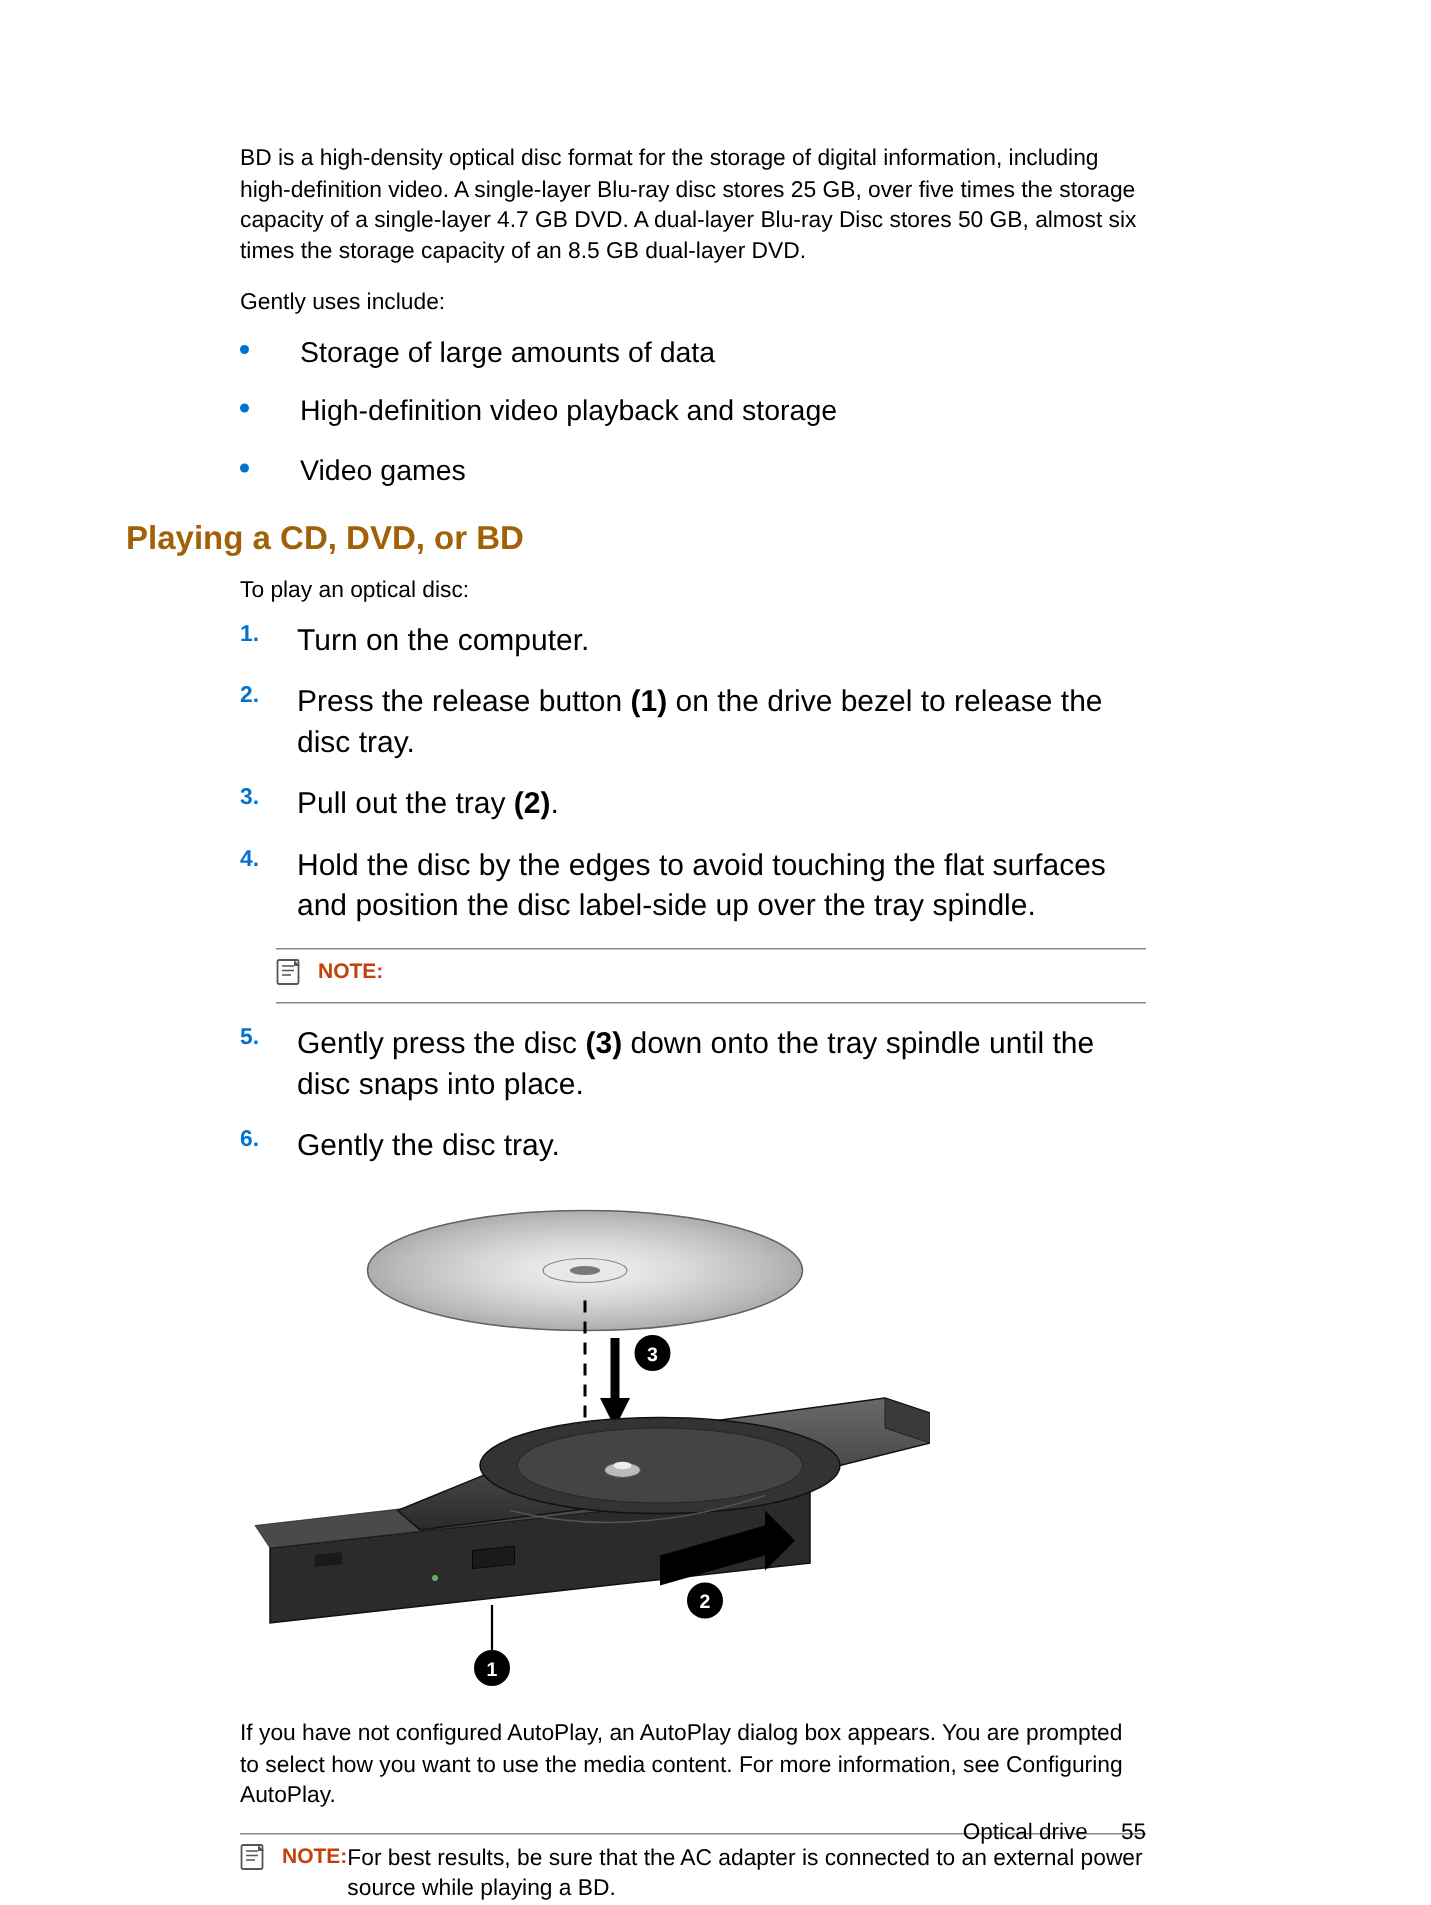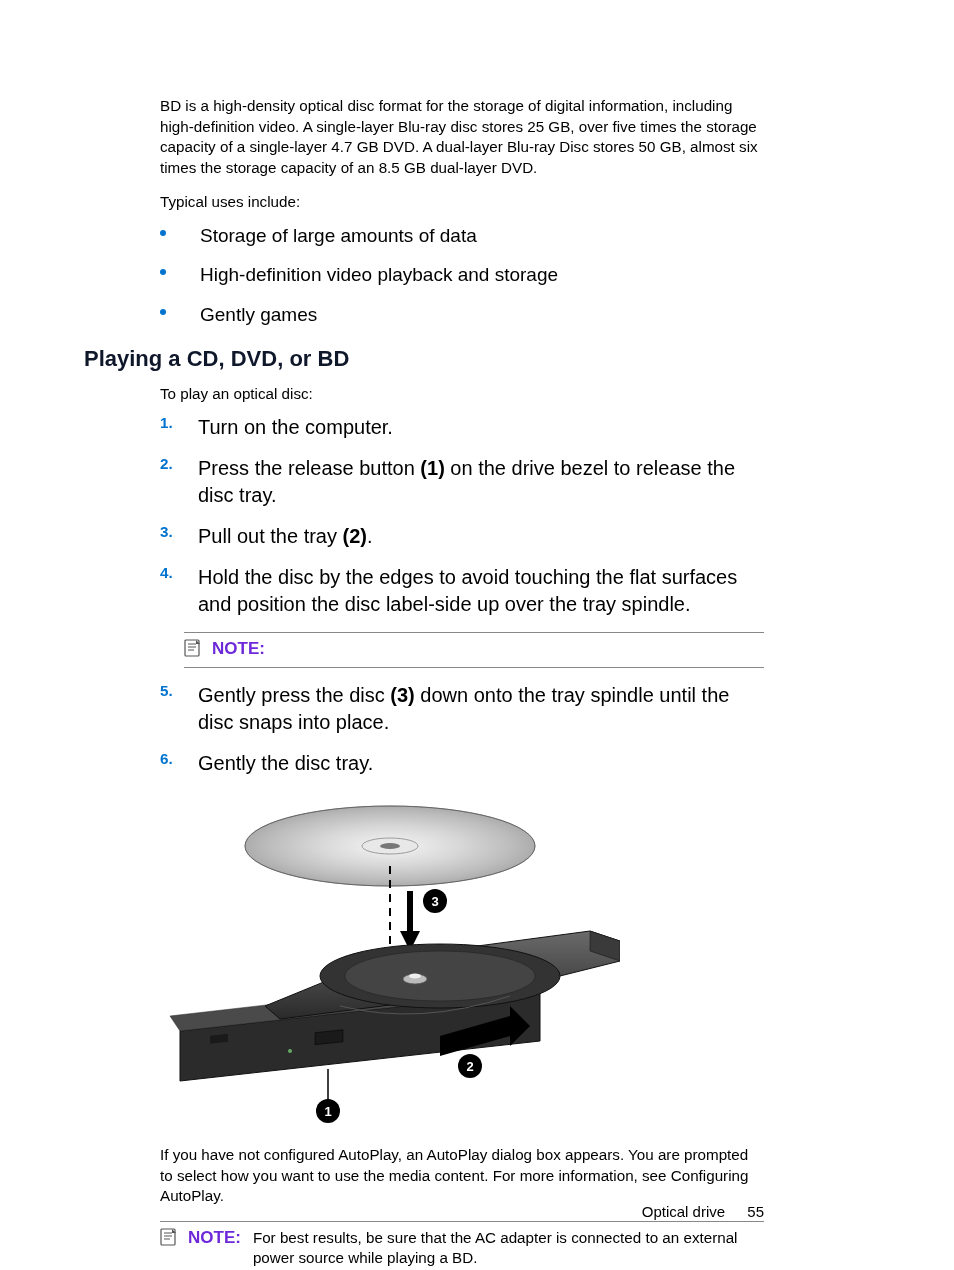--- a/index.html
+++ b/index.html
@@ -5,58 +5,58 @@
   * { box-sizing: border-box; margin: 0; padding: 0; }
   html, body { width: 954px; height: 1270px; background: #fff; font-family: Arial, Helvetica, sans-serif; color: #000; }
   .page { position: relative; width: 848px; height: 1270px; padding: 96px 84px 60px 84px; }
   .content { width: 100%; }
   .para { font-size: 15.2px; line-height: 1.35; margin-left: 76px; margin-bottom: 14px; }
   .para-short { font-size: 15.2px; line-height: 1.35; margin-left: 76px; margin-bottom: 10px; }
   .bullets { margin-left: 76px; margin-bottom: 18px; }
   .bli { display: flex; align-items: flex-start; margin-bottom: 14px; }
   .bli .dot { width: 6px; height: 6px; border-radius: 50%; background: #0073cf; margin-top: 7px; margin-right: 34px; flex-shrink: 0; }
   .bli .txt { font-size: 19px; line-height: 1.35; }
-  h2.section { font-size: 22px; font-weight: bold; color: #0f172a; margin: 18px 0 12px 0; }
+  h2.section { font-size: 22px; font-weight: bold; color: #a16207; margin: 18px 0 12px 0; }
   .ol { margin-left: 76px; }
   .oli { display: flex; align-items: flex-start; margin-bottom: 14px; }
   .oli .num { font-size: 15.2px; font-weight: bold; color: #0073cf; width: 38px; flex-shrink: 0; }
   .oli .txt { font-size: 20px; line-height: 1.35; flex: 1; }
   .txt b { font-weight: bold; }
   .note-block { margin-left: 100px; margin-right: 0; border-top: 1px solid #888; border-bottom: 1px solid #888; padding: 6px 0 6px 0; display: flex; align-items: flex-start; margin-bottom: 14px; margin-top: 4px; }
   .note-block.outer { margin-left: 76px; }
   .note-icon { width: 22px; flex-shrink: 0; margin-right: 6px; }
-  .note-label { font-size: 17px; font-weight: bold; color: #6d28d9; margin-right: 12px; }
+  .note-label { font-size: 14px; font-weight: bold; color: #c2410c; }
   .note-text { font-size: 15.2px; line-height: 1.35; flex: 1; }
   .figure { margin-left: 76px; margin-bottom: 14px; }
   .figure svg { display: block; }
-  .footer { position: absolute; bottom: 50px; right: 84px; font-size: 15px; }
+  .footer { position: absolute; bottom: 40px; right: 84px; font-size: 15px; }
   .footer .pnum { margin-left: 18px; }
 </style>
 </head>
 <body>
 
 <div class="page">
   <div class="content">
 
     <p class="para">BD is a high-density optical disc format for the storage of digital information, including high-definition video. A single-layer Blu-ray disc stores 25 GB, over five times the storage capacity of a single-layer 4.7 GB DVD. A dual-layer Blu-ray Disc stores 50 GB, almost six times the storage capacity of an 8.5 GB dual-layer DVD.</p>
 
-    <p class="para-short">Typical uses include:</p>
+    <p class="para-short">Gently uses include:</p>
 
     <div class="bullets">
       <div class="bli">
         <span class="dot"></span>
         <span class="txt">Storage of large amounts of data</span>
       </div>
       <div class="bli">
         <span class="dot"></span>
         <span class="txt">High-definition video playback and storage</span>
       </div>
       <div class="bli">
         <span class="dot"></span>
-        <span class="txt">Gently games</span>
+        <span class="txt">Video games</span>
       </div>
     </div>
 
     <h2 class="section">Playing a CD, DVD, or BD</h2>
 
     <p class="para-short">To play an optical disc:</p>
 
     <div class="ol">
       <div class="oli">
         <span class="num">1.</span>

